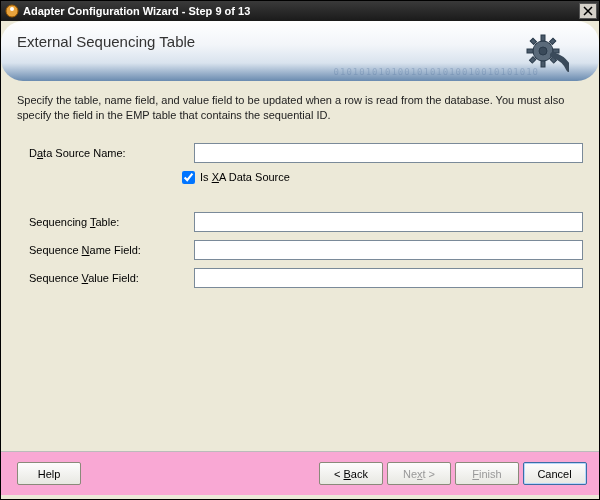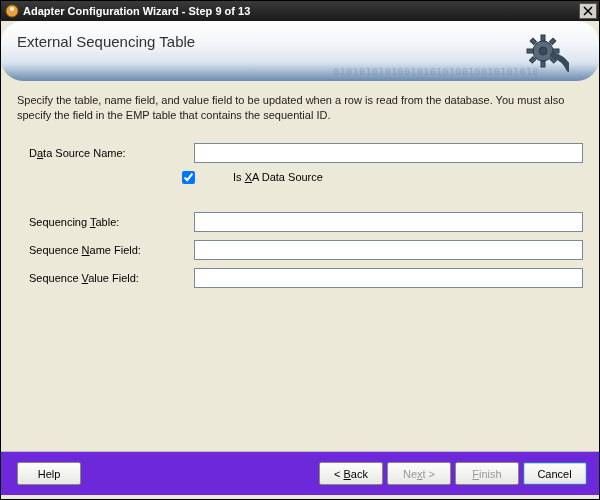--- a/index.html
+++ b/index.html
@@ -95,28 +95,27 @@
     padding: 0 4px;
   }
   .form-row select {
     height: 21px;
   }
   .checkbox-row {
     display: flex;
     margin-left: 165px;
     margin-top: 2px;
     margin-bottom: 28px;
-    gap: 33px;
   }
   .checkbox-row input { margin-right: 5px; }
   .spacer-lg { height: 22px; }
   .underline { text-decoration: underline; }
   .footer {
     border-top: 1px solid #bbb;
-    background: #6d28d9;
+    background: #f9a8d4;
     height: 44px;
     display: flex;
     align-items: center;
     padding: 0 12px;
   }
   .footer-left { flex: 1; }
   .btn {
     min-width: 64px;
     height: 23px;
     background: linear-gradient(to bottom, #fdfdfd, #e8e8e2);

